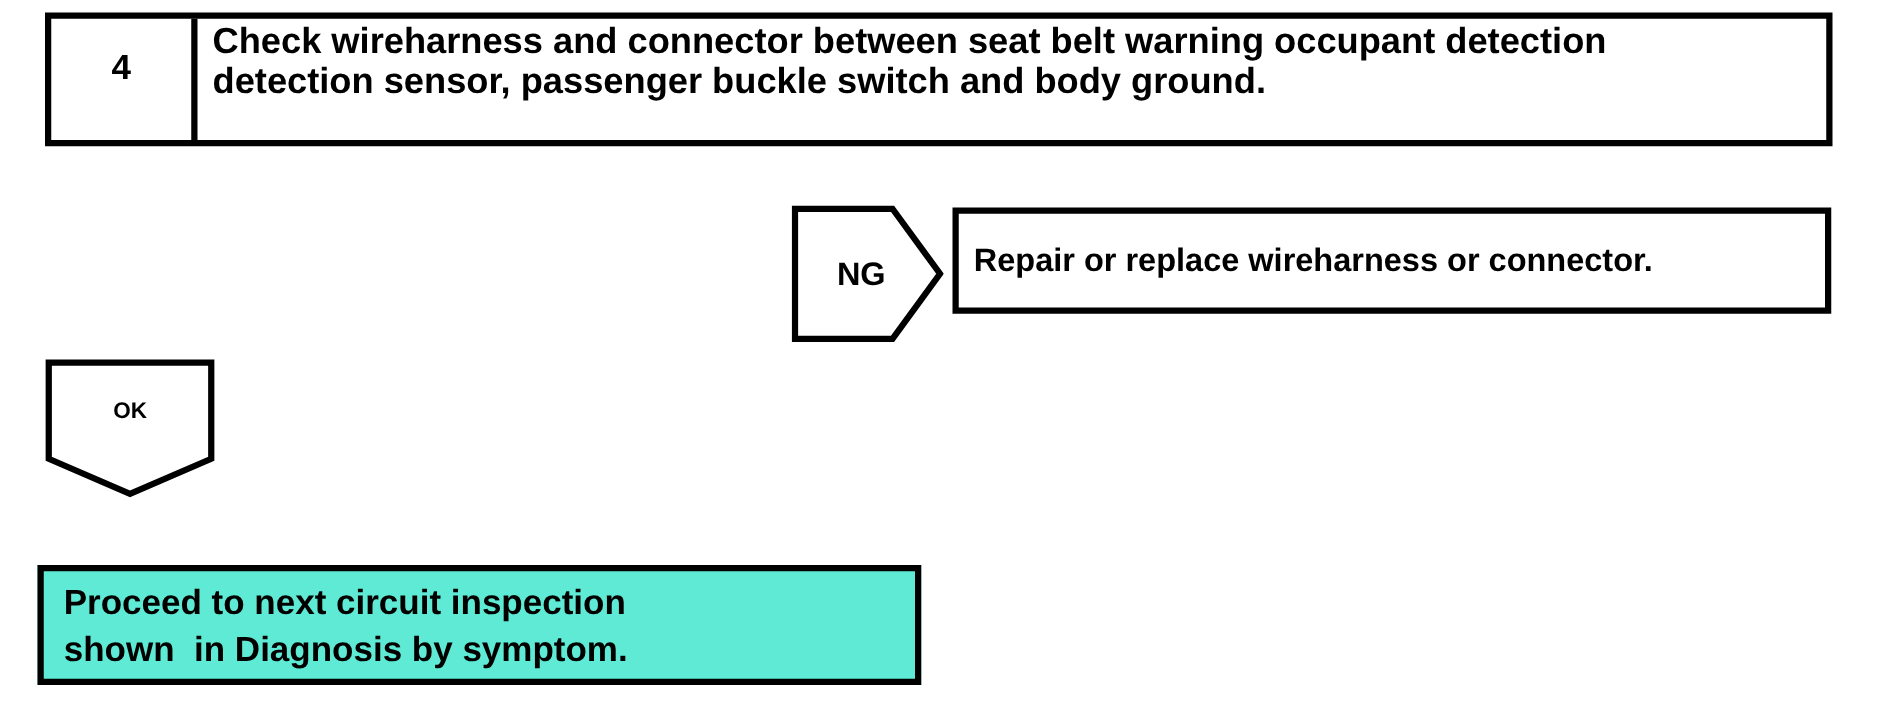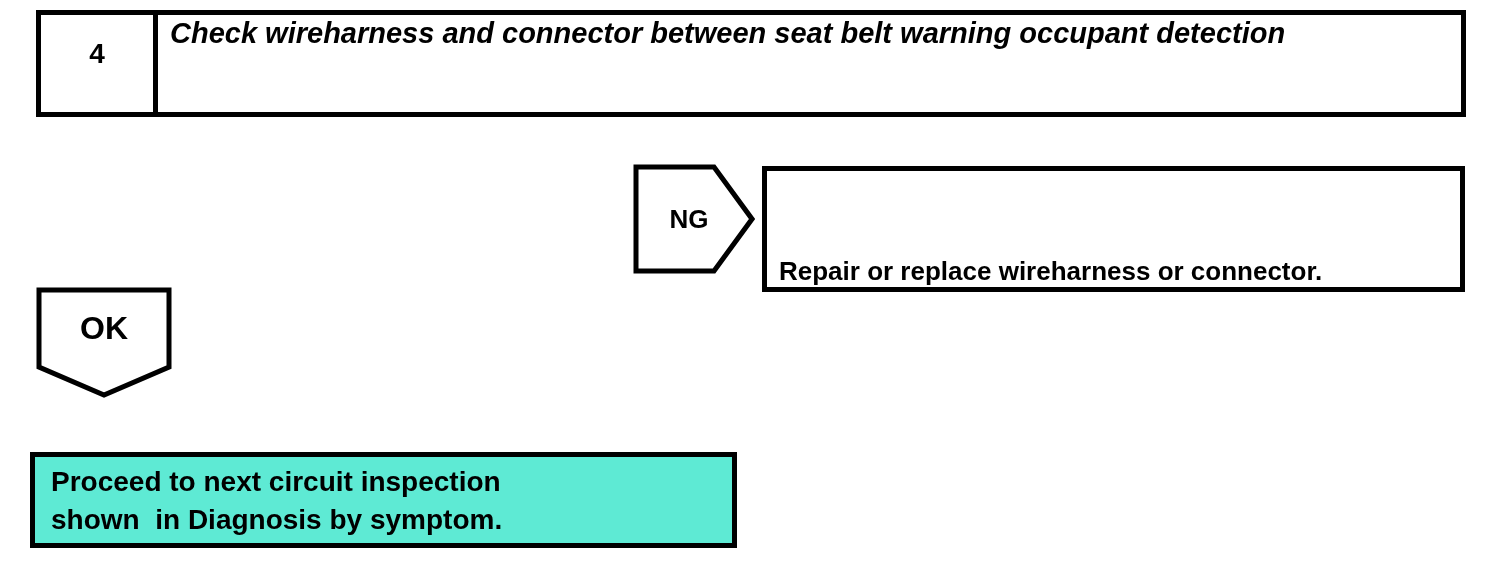--- a/index.html
+++ b/index.html
@@ -39,21 +39,20 @@
     justify-content: center;
     padding-bottom: 20px;
     font-size: 28px;
   }
   .step-text {
     flex: 1 1 auto;
     padding: 2px 8px 0 12px;
     font-size: 29px;
     line-height: 32px;
     overflow: hidden;
-    font-style: italic;
   }
 
   
   .ng-tag {
     position: absolute;
     left: 633px; top: 164px;
     width: 122px; height: 110px;
   }
   .ng-tag svg { position: absolute; left: 0; top: 0; }
   .ng-tag .tag-label {
@@ -63,45 +62,45 @@
     display: flex;
     align-items: center;
     justify-content: center;
     font-size: 26px;
   }
 
   
   .ng-box {
     position: absolute;
     left: 762px; top: 166px;
-    width: 703px; height: 126px;
+    width: 703px; height: 85px;
     border: 5px solid #000;
     box-sizing: border-box;
     display: flex;
-    align-items: flex-end;
+    align-items: center;
     padding-left: 12px;
     font-size: 26px;
     background: #fff;
   }
 
   
   .ok-tag {
     position: absolute;
     left: 36px; top: 287px;
     width: 136px; height: 112px;
   }
   .ok-tag svg { position: absolute; left: 0; top: 0; }
   .ok-tag .tag-label {
     position: absolute;
     left: 0; top: 0;
     width: 136px; height: 82px;
     display: flex;
     align-items: center;
     justify-content: center;
-    font-size: 32px;
+    font-size: 18px;
   }
 
   
   .ok-box {
     position: absolute;
     left: 30px; top: 452px;
     width: 707px; height: 96px;
     border: 5px solid #000;
     box-sizing: border-box;
     padding: 6px 0 0 16px;
@@ -114,20 +113,21 @@
 <body>
 
 <div class="page">
 
   <div class="step-box">
     <div class="step-num">
       <span>4</span>
     </div>
     <div class="step-text">
       <div class="line">Check wireharness and connector between seat belt warning occupant detection</div>
+      <div class="line">detection sensor, passenger buckle switch and body ground.</div>
     </div>
   </div>
 
   <div class="ng-tag">
     <svg width="122" height="110" viewBox="0 0 122 110">
       <polygon points="3,3 81,3 119,55 81,107 3,107" fill="#ffffff" stroke="#000000" stroke-width="5"></polygon>
     </svg>
     <span class="tag-label">NG</span>
   </div>
 

